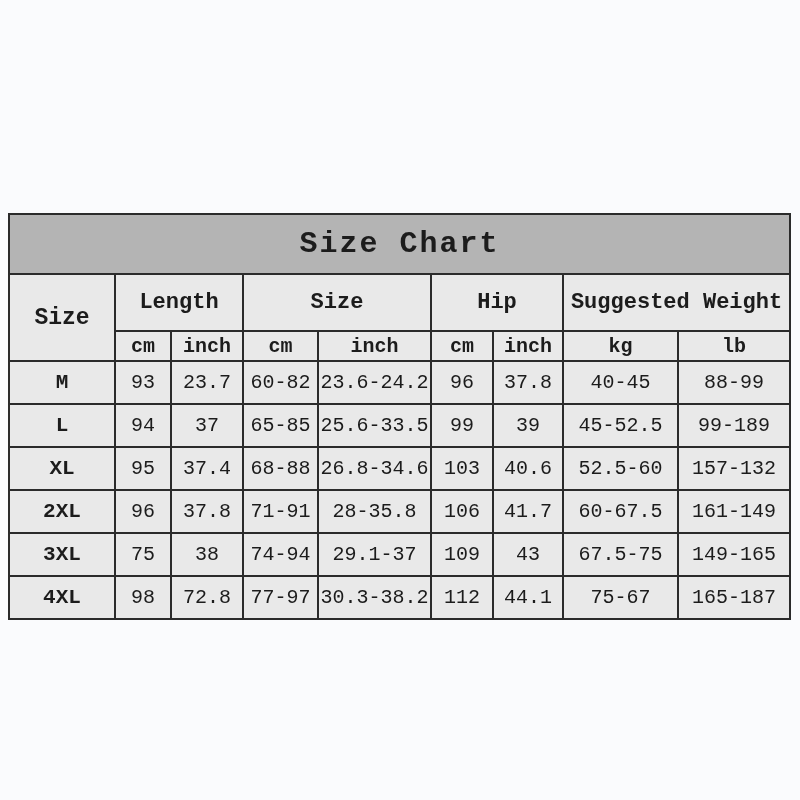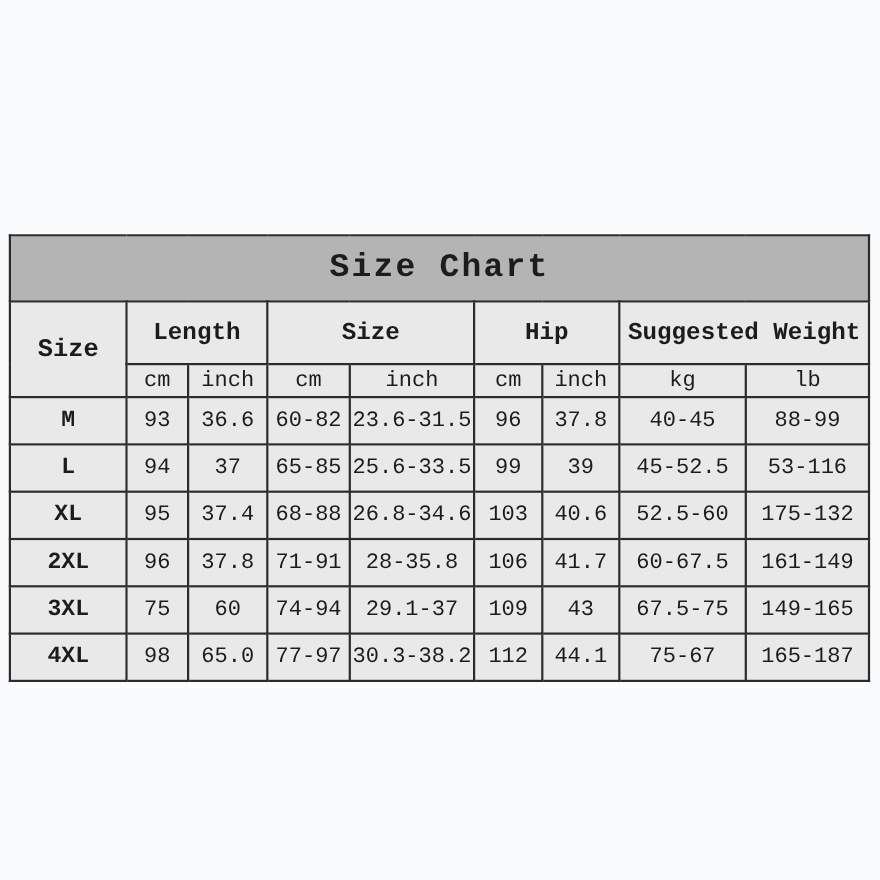--- a/index.html
+++ b/index.html
@@ -39,21 +39,21 @@
     font-size:22px;
     font-weight:bold;
     height:55px;
   }
   .size-header{
     font-size:23px;
     font-weight:bold;
   }
   .sub-header{
     font-size:20px;
-    font-weight:normal;
+    font-weight:bold;
     height:28px;
   }
   .data-row td{
     font-size:20px;
     height:41px;
   }
   .data-row td.size-cell{
     font-weight:bold;
     font-size:21px;
   }
@@ -91,76 +91,76 @@
       <th class="sub-header">inch</th>
       <th class="sub-header">cm</th>
       <th class="sub-header">inch</th>
       <th class="sub-header">kg</th>
       <th class="sub-header">lb</th>
     </tr>
 
     <tr class="data-row">
       <td class="size-cell">M</td>
       <td>93</td>
-      <td>36.6</td>
+      <td>23.7</td>
       <td>60-82</td>
-      <td>23.6-31.5</td>
+      <td>23.6-24.2</td>
       <td>96</td>
       <td>37.8</td>
       <td>40-45</td>
       <td>88-99</td>
     </tr>
     <tr class="data-row">
       <td class="size-cell">L</td>
       <td>94</td>
       <td>37</td>
       <td>65-85</td>
       <td>25.6-33.5</td>
       <td>99</td>
       <td>39</td>
       <td>45-52.5</td>
-      <td>53-116</td>
+      <td>99-189</td>
     </tr>
     <tr class="data-row">
       <td class="size-cell">XL</td>
       <td>95</td>
       <td>37.4</td>
       <td>68-88</td>
       <td>26.8-34.6</td>
       <td>103</td>
       <td>40.6</td>
       <td>52.5-60</td>
-      <td>175-132</td>
+      <td>157-132</td>
     </tr>
     <tr class="data-row">
       <td class="size-cell">2XL</td>
       <td>96</td>
       <td>37.8</td>
       <td>71-91</td>
       <td>28-35.8</td>
       <td>106</td>
       <td>41.7</td>
       <td>60-67.5</td>
       <td>161-149</td>
     </tr>
     <tr class="data-row">
       <td class="size-cell">3XL</td>
       <td>75</td>
-      <td>60</td>
+      <td>38</td>
       <td>74-94</td>
       <td>29.1-37</td>
       <td>109</td>
       <td>43</td>
       <td>67.5-75</td>
       <td>149-165</td>
     </tr>
     <tr class="data-row">
       <td class="size-cell">4XL</td>
       <td>98</td>
-      <td>65.0</td>
+      <td>72.8</td>
       <td>77-97</td>
       <td>30.3-38.2</td>
       <td>112</td>
       <td>44.1</td>
       <td>75-67</td>
       <td>165-187</td>
     </tr>
   </tbody>
 </table>
 

